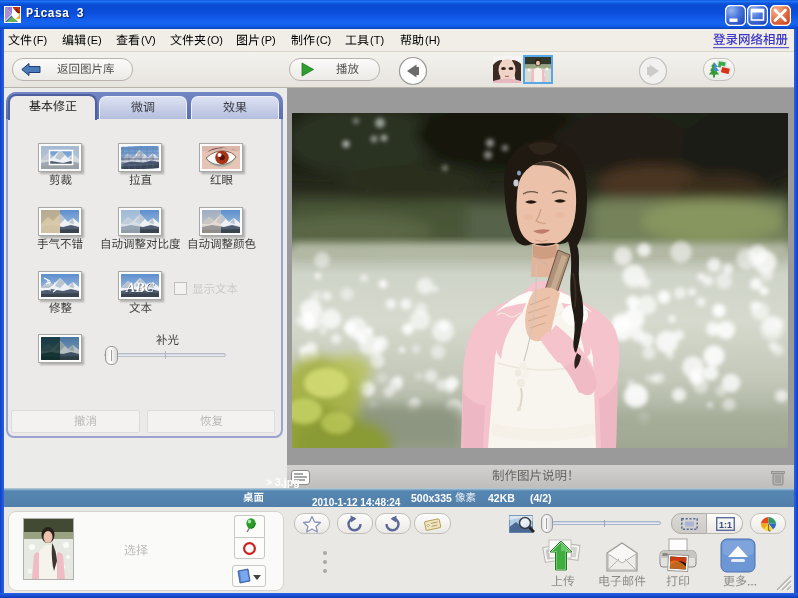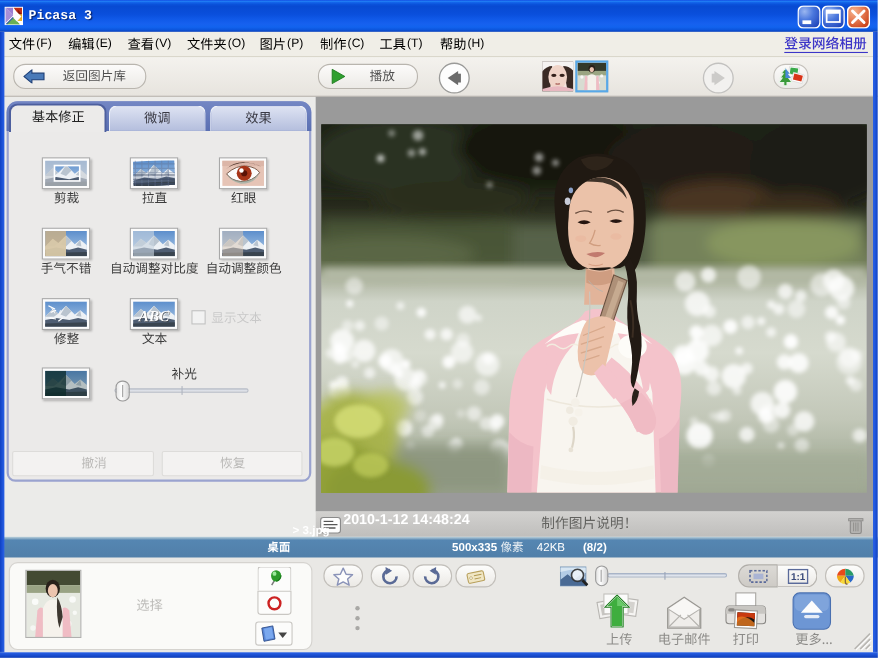--- a/index.html
+++ b/index.html
@@ -563,27 +563,27 @@
 <svg class="abs" style="left:770px;top:469px" width="16" height="17" viewBox="0 0 16 17">
 <rect x="3" y="4" width="10" height="12" rx="1.5" fill="#b4b3b1" stroke="#8c8b89"></rect>
 <rect x="1.5" y="2.5" width="13" height="2" fill="#b4b3b1" stroke="#8c8b89" stroke-width="0.8"></rect>
 <path d="M6 6v8M8 6v8M10 6v8" stroke="#8c8b89" stroke-width="0.8"></path>
   </svg>
 <div class="abs" style="left:0;top:488px;width:798px;height:19px;background:linear-gradient(180deg,#b9d0de 0,#9dbacd 1px,#5586b2 3px,#517fa9 100%)"></div>
 <svg style="position:absolute;left:243px;top:492px;overflow:visible" width="21" height="12" viewBox="0 0 21 12">
     <path transform="translate(0 9.1)" d="M0.5 -2.7L10.0 -2.7L10.0 -1.6L0.5 -1.6ZM4.6 -3.4L5.9 -3.4L5.9 0.9L4.6 0.9ZM4.3 -2.2L5.1 -1.8Q4.7 -1.2 4.0 -0.7Q3.3 -0.2 2.6 0.2Q1.8 0.6 1.1 0.8Q1.0 0.7 0.8 0.5Q0.7 0.3 0.6 0.2Q0.4 -0.0 0.3 -0.1Q1.0 -0.3 1.8 -0.6Q2.5 -0.9 3.2 -1.3Q3.9 -1.7 4.3 -2.2ZM6.2 -2.1Q6.7 -1.7 7.3 -1.3Q7.9 -1.0 8.7 -0.7Q9.4 -0.4 10.2 -0.2Q10.0 -0.0 9.8 0.3Q9.5 0.6 9.4 0.8Q8.6 0.6 7.9 0.2Q7.1 -0.2 6.5 -0.7Q5.8 -1.2 5.4 -1.8ZM4.5 -8.9L5.8 -8.9L5.8 -6.2L4.5 -6.2ZM2.8 -4.6L2.8 -4.1L7.6 -4.1L7.6 -4.6ZM2.8 -5.9L2.8 -5.4L7.6 -5.4L7.6 -5.9ZM1.5 -6.8L9.0 -6.8L9.0 -3.2L1.5 -3.2ZM5.1 -8.3L9.5 -8.3L9.5 -7.3L5.1 -7.3ZM14.3 -4.3L17.0 -4.3L17.0 -3.3L14.3 -3.3ZM14.3 -2.5L17.0 -2.5L17.0 -1.5L14.3 -1.5ZM12.2 -0.8L19.3 -0.8L19.3 0.4L12.2 0.4ZM11.5 -6.2L20.0 -6.2L20.0 0.9L18.8 0.9L18.8 -5.0L12.7 -5.0L12.7 0.9L11.5 0.9ZM13.7 -5.4L14.9 -5.4L14.9 -0.2L13.7 -0.2ZM16.5 -5.4L17.6 -5.4L17.6 -0.2L16.5 -0.2ZM14.9 -7.8L16.4 -7.5Q16.2 -6.9 16.1 -6.3Q15.9 -5.7 15.7 -5.3L14.6 -5.6Q14.7 -5.9 14.7 -6.3Q14.8 -6.7 14.9 -7.1Q14.9 -7.4 14.9 -7.8ZM11.0 -8.3L20.5 -8.3L20.5 -7.1L11.0 -7.1Z" fill="#fff"></path>
   </svg>
 <div class="abs" style="left:266px;top:476px;font-size:10.5px;font-weight:bold;color:#fff">&gt; 3.jpg</div>
-<div class="abs" style="left:312px;top:464px;font-size:13px;font-weight:bold;color:#fff">2010-1-12 14:48:24</div>
+<div class="abs" style="left:312px;top:497px;font-size:10px;font-weight:bold;color:#fff">2010-1-12 14:48:24</div>
 <div class="abs" style="left:411px;top:492px;font-size:10.5px;font-weight:bold;color:#fff">500x335</div>
 <svg style="position:absolute;left:455px;top:492px;overflow:visible" width="21" height="12" viewBox="0 0 21 12">
     <path transform="translate(0 9.1)" d="M5.0 -8.1L7.6 -8.1L7.6 -7.4L5.0 -7.4ZM4.6 -5.9L4.6 -5.0L8.6 -5.0L8.6 -5.9ZM3.8 -6.6L9.5 -6.6L9.5 -4.3L3.8 -4.3ZM5.4 -3.8L6.1 -4.1Q6.6 -3.7 6.9 -3.2Q7.2 -2.7 7.4 -2.2Q7.6 -1.6 7.6 -1.1Q7.6 -0.6 7.5 -0.2Q7.4 0.3 7.1 0.5Q6.9 0.7 6.7 0.8Q6.5 0.9 6.2 0.9Q5.9 0.9 5.5 0.9Q5.5 0.7 5.5 0.4Q5.4 0.2 5.3 0.0Q5.5 0.0 5.7 0.0Q5.8 0.1 6.0 0.1Q6.1 0.1 6.2 0.0Q6.4 -0.0 6.4 -0.2Q6.6 -0.3 6.6 -0.6Q6.7 -0.9 6.7 -1.3Q6.7 -1.7 6.5 -2.1Q6.4 -2.6 6.1 -3.0Q5.8 -3.4 5.4 -3.8ZM6.0 -3.2L6.7 -2.9Q6.3 -2.6 5.8 -2.2Q5.2 -1.9 4.7 -1.6Q4.1 -1.3 3.6 -1.1Q3.5 -1.2 3.3 -1.4Q3.2 -1.6 3.0 -1.7Q3.6 -1.9 4.1 -2.1Q4.7 -2.3 5.2 -2.6Q5.7 -2.9 6.0 -3.2ZM6.6 -2.2L7.3 -1.9Q6.9 -1.4 6.2 -1.0Q5.6 -0.5 4.9 -0.1Q4.2 0.2 3.5 0.5Q3.4 0.3 3.2 0.1Q3.1 -0.1 2.9 -0.2Q3.6 -0.4 4.3 -0.7Q5.0 -1.0 5.6 -1.4Q6.2 -1.8 6.6 -2.2ZM9.0 -3.9L9.7 -3.3Q9.3 -3.1 8.9 -2.9Q8.4 -2.6 8.0 -2.4Q7.6 -2.2 7.2 -2.1L6.7 -2.6Q7.1 -2.8 7.5 -3.0Q7.9 -3.2 8.3 -3.5Q8.7 -3.7 9.0 -3.9ZM5.0 -8.9L6.0 -8.7Q5.5 -7.9 4.9 -7.0Q4.2 -6.2 3.3 -5.5Q3.2 -5.6 3.1 -5.7Q3.0 -5.8 2.9 -6.0Q2.8 -6.1 2.7 -6.1Q3.2 -6.5 3.7 -7.0Q4.2 -7.5 4.5 -7.9Q4.8 -8.4 5.0 -8.9ZM7.2 -8.1L7.4 -8.1L7.6 -8.2L8.2 -7.7Q7.9 -7.3 7.5 -6.8Q7.1 -6.3 6.8 -6.0Q6.7 -6.1 6.5 -6.3Q6.4 -6.4 6.3 -6.5Q6.4 -6.7 6.6 -7.0Q6.8 -7.2 7.0 -7.5Q7.1 -7.7 7.2 -7.9ZM8.5 -3.0Q8.6 -2.5 8.9 -2.0Q9.1 -1.5 9.5 -1.1Q9.8 -0.7 10.2 -0.5Q10.1 -0.3 9.9 -0.1Q9.7 0.1 9.6 0.3Q8.9 -0.2 8.5 -1.0Q8.0 -1.8 7.7 -2.8ZM6.3 -6.4L7.1 -6.4L7.1 -6.3Q7.1 -6.0 7.0 -5.7Q7.0 -5.3 6.8 -4.9Q6.6 -4.5 6.2 -4.1Q5.8 -3.7 5.2 -3.3Q4.5 -2.9 3.5 -2.6Q3.5 -2.7 3.3 -2.9Q3.1 -3.1 3.0 -3.2Q3.9 -3.5 4.5 -3.8Q5.1 -4.1 5.5 -4.5Q5.8 -4.8 6.0 -5.2Q6.2 -5.5 6.3 -5.8Q6.3 -6.1 6.3 -6.3ZM2.6 -8.8L3.6 -8.5Q3.2 -7.6 2.8 -6.8Q2.4 -5.9 1.9 -5.1Q1.3 -4.3 0.8 -3.7Q0.7 -3.8 0.7 -4.0Q0.6 -4.2 0.4 -4.4Q0.3 -4.6 0.2 -4.7Q0.7 -5.2 1.2 -5.9Q1.6 -6.6 2.0 -7.3Q2.4 -8.1 2.6 -8.8ZM1.6 -6.0L2.5 -6.9L2.5 -6.9L2.5 0.9L1.6 0.9ZM17.6 -2.9L18.3 -3.3Q18.7 -3.1 19.1 -2.8Q19.5 -2.5 19.8 -2.2Q20.1 -1.9 20.4 -1.7L19.6 -1.2Q19.4 -1.4 19.0 -1.7Q18.7 -2.0 18.3 -2.3Q17.9 -2.7 17.6 -2.9ZM17.1 -0.8L17.9 -1.3Q18.3 -1.1 18.8 -0.9Q19.2 -0.6 19.7 -0.3Q20.1 -0.1 20.4 0.2L19.7 0.8Q19.4 0.5 19.0 0.2Q18.5 -0.0 18.1 -0.3Q17.6 -0.6 17.1 -0.8ZM13.5 -1.3L14.4 -1.0Q14.0 -0.7 13.6 -0.3Q13.1 -0.0 12.6 0.3Q12.1 0.6 11.7 0.8Q11.6 0.7 11.4 0.5Q11.3 0.4 11.2 0.3Q11.0 0.1 10.9 0.1Q11.6 -0.2 12.3 -0.6Q13.0 -0.9 13.5 -1.3ZM15.2 -8.9L16.2 -8.9L16.2 -5.1L15.2 -5.1ZM11.5 -8.2L20.0 -8.2L20.0 -7.4L11.5 -7.4ZM12.1 -6.9L19.4 -6.9L19.4 -6.2L12.1 -6.2ZM11.0 -5.6L20.5 -5.6L20.5 -4.8L11.0 -4.8ZM11.7 -1.3Q11.7 -1.4 11.6 -1.6Q11.6 -1.7 11.6 -1.9Q11.5 -2.0 11.5 -2.2Q11.8 -2.2 12.1 -2.3Q12.5 -2.4 13.0 -2.5Q13.2 -2.6 13.6 -2.7Q14.0 -2.9 14.5 -3.1Q15.0 -3.3 15.6 -3.5Q16.2 -3.8 16.8 -4.1Q17.3 -4.4 17.9 -4.6L18.5 -4.0Q17.0 -3.2 15.4 -2.7Q13.8 -2.1 12.3 -1.7L12.3 -1.7Q12.3 -1.7 12.2 -1.6Q12.1 -1.6 12.0 -1.5Q11.9 -1.5 11.8 -1.4Q11.7 -1.4 11.7 -1.3ZM11.7 -1.3L11.7 -1.9L12.3 -2.2L19.0 -2.5Q19.0 -2.4 19.1 -2.2Q19.1 -2.0 19.1 -1.8Q17.5 -1.8 16.4 -1.7Q15.2 -1.6 14.5 -1.6Q13.7 -1.5 13.2 -1.5Q12.7 -1.5 12.4 -1.4Q12.1 -1.4 12.0 -1.4Q11.8 -1.4 11.7 -1.3ZM12.5 -3.0Q12.4 -3.1 12.4 -3.3Q12.4 -3.4 12.3 -3.6Q12.3 -3.7 12.2 -3.8Q12.4 -3.9 12.6 -3.9Q12.7 -4.0 13.0 -4.1Q13.1 -4.1 13.5 -4.3Q13.9 -4.5 14.3 -4.7Q14.7 -4.9 15.1 -5.2L15.8 -4.6Q15.1 -4.2 14.4 -3.9Q13.7 -3.6 13.0 -3.4L13.0 -3.4Q13.0 -3.4 12.9 -3.4Q12.8 -3.3 12.7 -3.3Q12.6 -3.2 12.5 -3.2Q12.5 -3.1 12.5 -3.0ZM12.5 -3.0L12.5 -3.6L12.9 -3.8L16.9 -4.0Q16.8 -3.9 16.8 -3.7Q16.8 -3.5 16.7 -3.4Q15.7 -3.3 14.9 -3.3Q14.2 -3.2 13.8 -3.2Q13.3 -3.2 13.1 -3.1Q12.8 -3.1 12.7 -3.1Q12.5 -3.1 12.5 -3.0ZM15.5 -2.2L16.4 -2.2L16.4 -0.2Q16.4 0.2 16.3 0.4Q16.2 0.6 15.9 0.7Q15.6 0.8 15.2 0.8Q14.8 0.9 14.2 0.9Q14.2 0.6 14.1 0.4Q14.0 0.1 13.9 -0.1Q14.2 -0.1 14.4 -0.0Q14.7 -0.0 14.9 -0.0Q15.2 -0.0 15.2 -0.0Q15.4 -0.0 15.4 -0.1Q15.5 -0.1 15.5 -0.2Z" fill="#dfe8ef"></path>
   </svg>
-<div class="abs" style="left:488px;top:492px;font-size:10.5px;font-weight:normal;color:#fff">42KB</div>
-<div class="abs" style="left:530px;top:492px;font-size:10.5px;font-weight:bold;color:#fff">(8/2)</div>
+<div class="abs" style="left:488px;top:492px;font-size:10.5px;font-weight:bold;color:#fff">42KB</div>
+<div class="abs" style="left:530px;top:492px;font-size:10.5px;font-weight:bold;color:#fff">(4/2)</div>
 <div class="abs" style="left:0;top:507px;width:798px;height:86px;background:#e9e8e5"></div>
 <div class="abs" style="left:8px;top:511px;width:276px;height:80px;border-radius:8px;background:#fafaf8;border:1px solid #d5d3cf"></div>
 <svg class="abs" style="left:24px;top:519px" width="49" height="60" viewBox="0 0 49 60">
 <rect width="49" height="60" fill="#e6e9e1"></rect>
 <rect width="49" height="13" fill="#434a33"></rect>
     <rect y="13" width="49" height="7" fill="#99a384"></rect>
 <circle cx="8" cy="28" r="3" fill="#fff" opacity="0.8"></circle>
     <circle cx="42" cy="26" r="3" fill="#fff" opacity="0.75"></circle>
 <circle cx="14" cy="44" r="2.5" fill="#fff" opacity="0.7"></circle>
     <circle cx="38" cy="48" r="3" fill="#fff" opacity="0.7"></circle>

